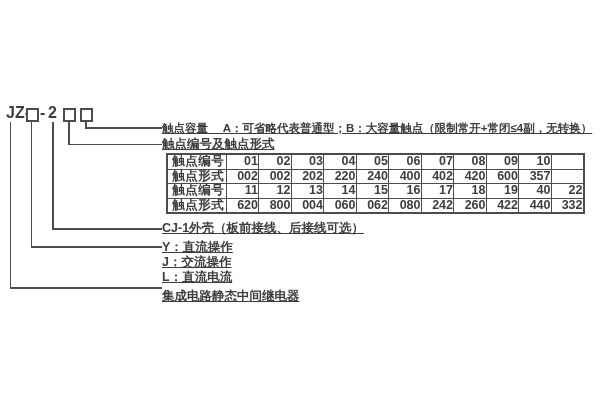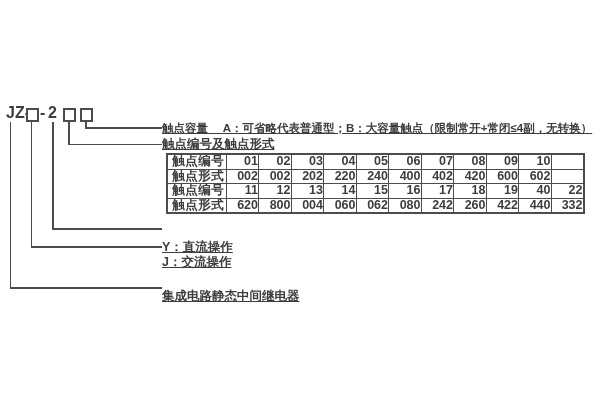--- a/index.html
+++ b/index.html
@@ -94,22 +94,24 @@
   <div class="hline" style="left:52px;top:228px;width:110px"></div>
 
   <div class="vline" style="left:68px;top:122px;height:23px"></div>
   <div class="hline" style="left:68px;top:143.5px;width:94px"></div>
 
   <div class="vline" style="left:85px;top:122px;height:6.5px"></div>
   <div class="hline" style="left:85px;top:127px;width:77px"></div>
 
   <div class="lbl small" style="top:120.5px">触点容量　 A：可省略代表普通型；B：大容量触点（限制常开+常闭≤4副，无转换）</div>
   <div class="lbl" style="top:137px">触点编号及触点形式</div>
+  <div class="lbl" style="top:221px">CJ-1外壳（板前接线、后接线可选）</div>
   <div class="lbl" style="top:239.5px">Y：直流操作</div>
   <div class="lbl" style="top:254.5px">J：交流操作</div>
+  <div class="lbl" style="top:269.5px">L：直流电流</div>
   <div class="lbl" style="top:289px">集成电路静态中间继电器</div>
 
   <table class="contact">
     <colgroup>
       <col style="width:59px">
       <col span="11" style="width:32.5px">
     </colgroup>
     <tbody>
         <tr>
           <td class="rowhead">触点编号</td>
@@ -129,21 +131,21 @@
           <td class="rowhead">触点形式</td>
           <td>002</td>
           <td>002</td>
           <td>202</td>
           <td>220</td>
           <td>240</td>
           <td>400</td>
           <td>402</td>
           <td>420</td>
           <td>600</td>
-          <td>602</td>
+          <td>357</td>
           <td></td>
         </tr>
         <tr>
           <td class="rowhead">触点编号</td>
           <td>11</td>
           <td>12</td>
           <td>13</td>
           <td>14</td>
           <td>15</td>
           <td>16</td>

